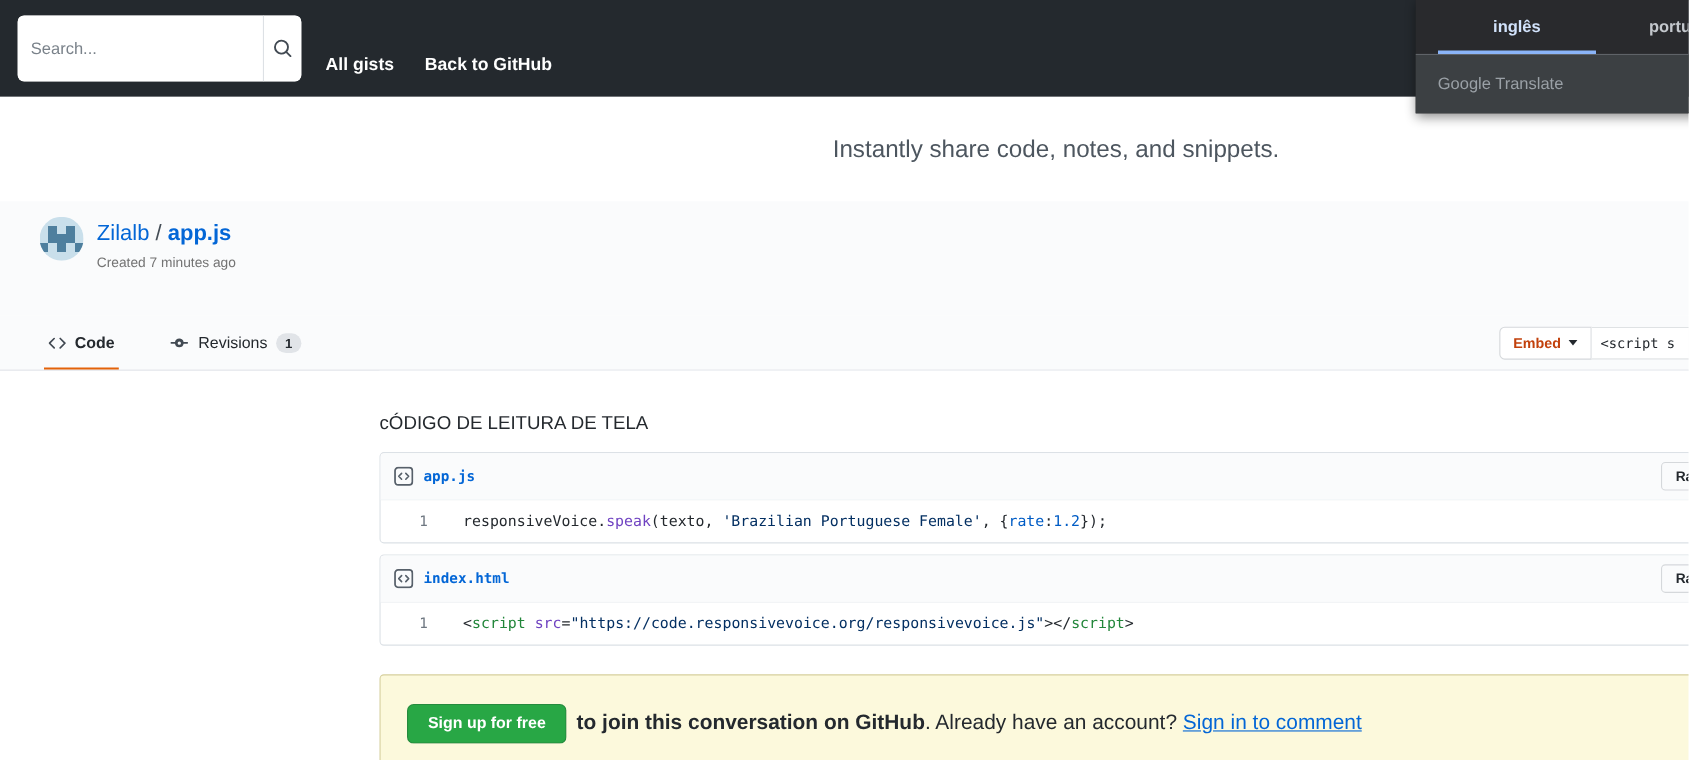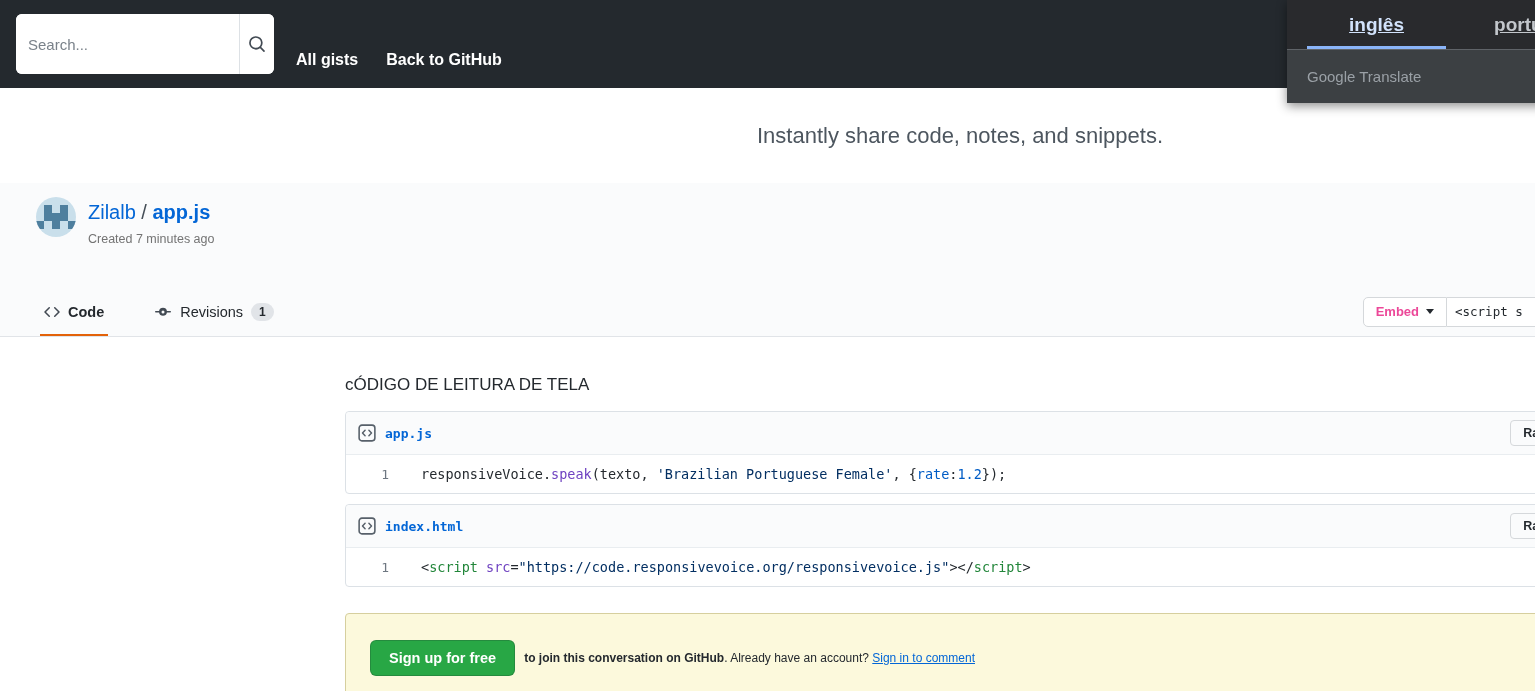--- a/index.html
+++ b/index.html
@@ -18,21 +18,21 @@
   .searchbox input::placeholder { color: #7a828a; }
   .search-btn { width: 42px; border: none; border-left: 1px solid #dde1e5; background: #fff;
                 display: flex; align-items: center; justify-content: center; cursor: pointer; }
   .topnav { display: flex; gap: 28px; margin-left: 22px; }
   .topnav a { color: #fff; font-weight: 700; font-size: 16px; text-decoration: none; cursor: pointer; margin-top: 32px; }
 
   
   .translate { position: absolute; top: 0; left: 1287px; width: 300px; background: #292a2d; z-index: 50;
                box-shadow: 0 3px 10px rgba(0,0,0,.45); }
   .translate-tabs { display: flex; height: 50px; border-bottom: 1px solid #5f6368; }
-  .ttab { display: flex; align-items: center; font-size: 19px; font-weight: 600; cursor: pointer; text-decoration: underline; }
+  .ttab { display: flex; align-items: center; font-size: 15px; font-weight: 600; cursor: pointer; }
   .ttab.active { color: #d2e3fc; width: 144px; margin-left: 20px; justify-content: center;
                  box-shadow: inset 0 -3px 0 #8ab4f8; }
   .ttab.inactive { color: #c3c7cc; margin-left: 48px; }
   .translate-body { height: 53px; background: #3c4043; display: flex; align-items: center;
                     padding-left: 20px; color: #9aa0a6; font-size: 15px; }
 
   
   .hero { height: 95px; background: #fff; }
   .hero-inner { margin-left: 345px; width: 1230px; height: 100%; display: flex; align-items: center; justify-content: center; }
   .tagline { font-size: 22px; color: #4d565f; font-weight: 400; }
@@ -51,21 +51,21 @@
   
   .tabbar { background: #fafbfc; border-bottom: 1px solid #e1e4e8; height: 50px; display: flex;
             align-items: stretch; padding-left: 40px; }
   .tab { display: flex; align-items: center; gap: 8px; margin-right: 42px; font-size: 14.5px;
          color: #24292e; cursor: pointer; padding: 0 4px; }
   .tab.active { font-weight: 700; box-shadow: inset 0 -2px 0 #e36209; }
   .counter { background: #e1e4e8; color: #24292e; border-radius: 20px; padding: 2px 8px;
              font-size: 12px; font-weight: 600; }
   .embed-group { margin-left: auto; margin-right: 8px; align-self: center; display: flex; }
   .embed-btn { height: 30px; padding: 0 12px; background: #fff; border: 1px solid #d5d8db;
-               border-radius: 5px 0 0 5px; font-size: 13px; font-weight: 600; color: #ec4899;
+               border-radius: 5px 0 0 5px; font-size: 13px; font-weight: 600; color: #c2410c;
                display: flex; align-items: center; gap: 7px; cursor: pointer;
                font-family: "Liberation Sans", sans-serif; }
   .caret { width: 0; height: 0; border-left: 4px solid transparent; border-right: 4px solid transparent;
            border-top: 5px solid #24292e; }
   .embed-input { height: 30px; width: 120px; border: 1px solid #d5d8db; border-left: none;
                  border-radius: 0 5px 5px 0; font-family: "DejaVu Sans Mono", "Liberation Mono", monospace;
                  font-size: 12.5px; padding: 0 8px; color: #24292e; outline: none; }
 
   
   .main { margin-left: 345px; width: 1230px; padding-top: 38px; background: #fff; }
@@ -84,21 +84,21 @@
               font-family: "DejaVu Sans Mono", "Liberation Mono", monospace; font-size: 13px; cursor: pointer; }
   .code-line { font-family: "DejaVu Sans Mono", "Liberation Mono", monospace; font-size: 13.5px;
                padding-left: 22px; white-space: pre; }
 
   
   .banner { margin-top: 26px; background: #fcf9dc; border: 1px solid #d6cf9e; border-radius: 4px;
             padding: 26px 24px 20px 24px; display: flex; align-items: flex-start; }
   .signup-btn { background: #28a745; color: #fff; font-weight: 700; font-size: 14.5px; padding: 0 18px;
                 height: 36px; border-radius: 6px; border: 1px solid rgba(27,31,35,.2); cursor: pointer;
                 font-family: "Liberation Sans", sans-serif; }
-  .banner-text { margin-left: 9px; font-size: 12px; color: #24292e; line-height: 36px; }
+  .banner-text { margin-left: 9px; font-size: 19px; color: #24292e; line-height: 36px; }
   .banner-text .bold { font-weight: 700; }
   .signin-link { color: #0366d6; text-decoration: underline; cursor: pointer; }
 </style>
 </head>
 <body>
 
 <div class="page">
 
   <header class="topbar">
     <div class="searchbox">

